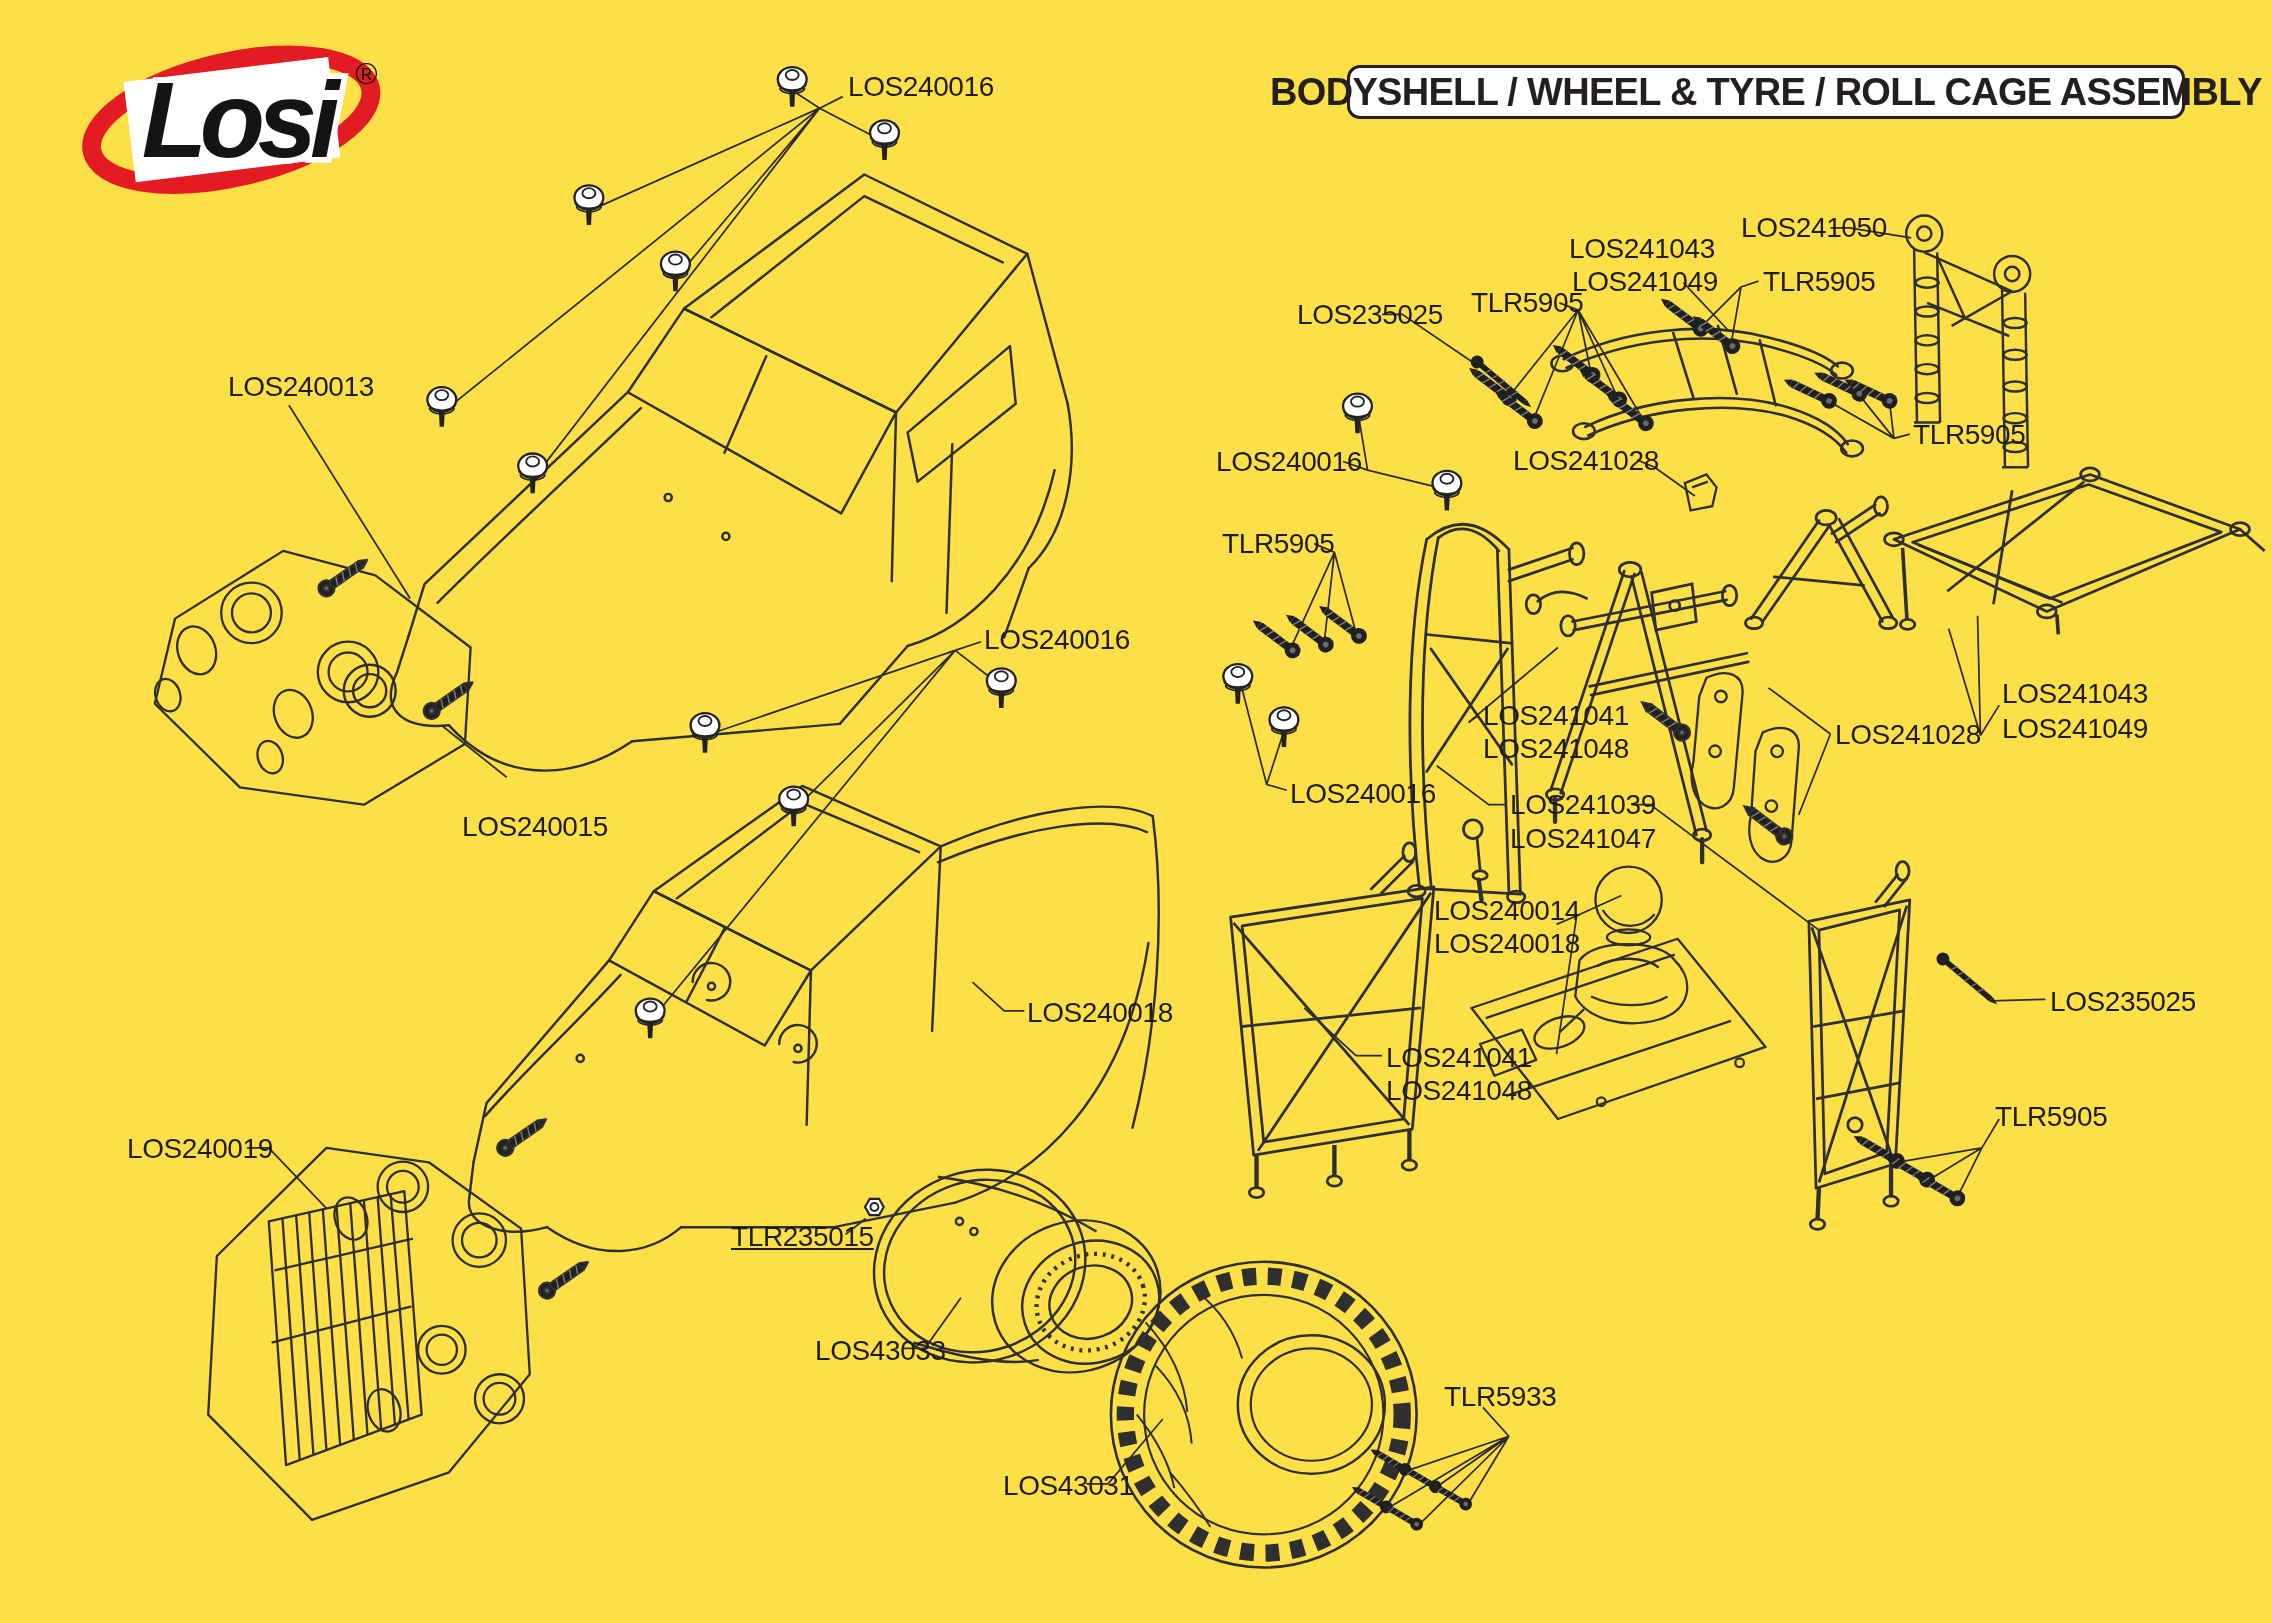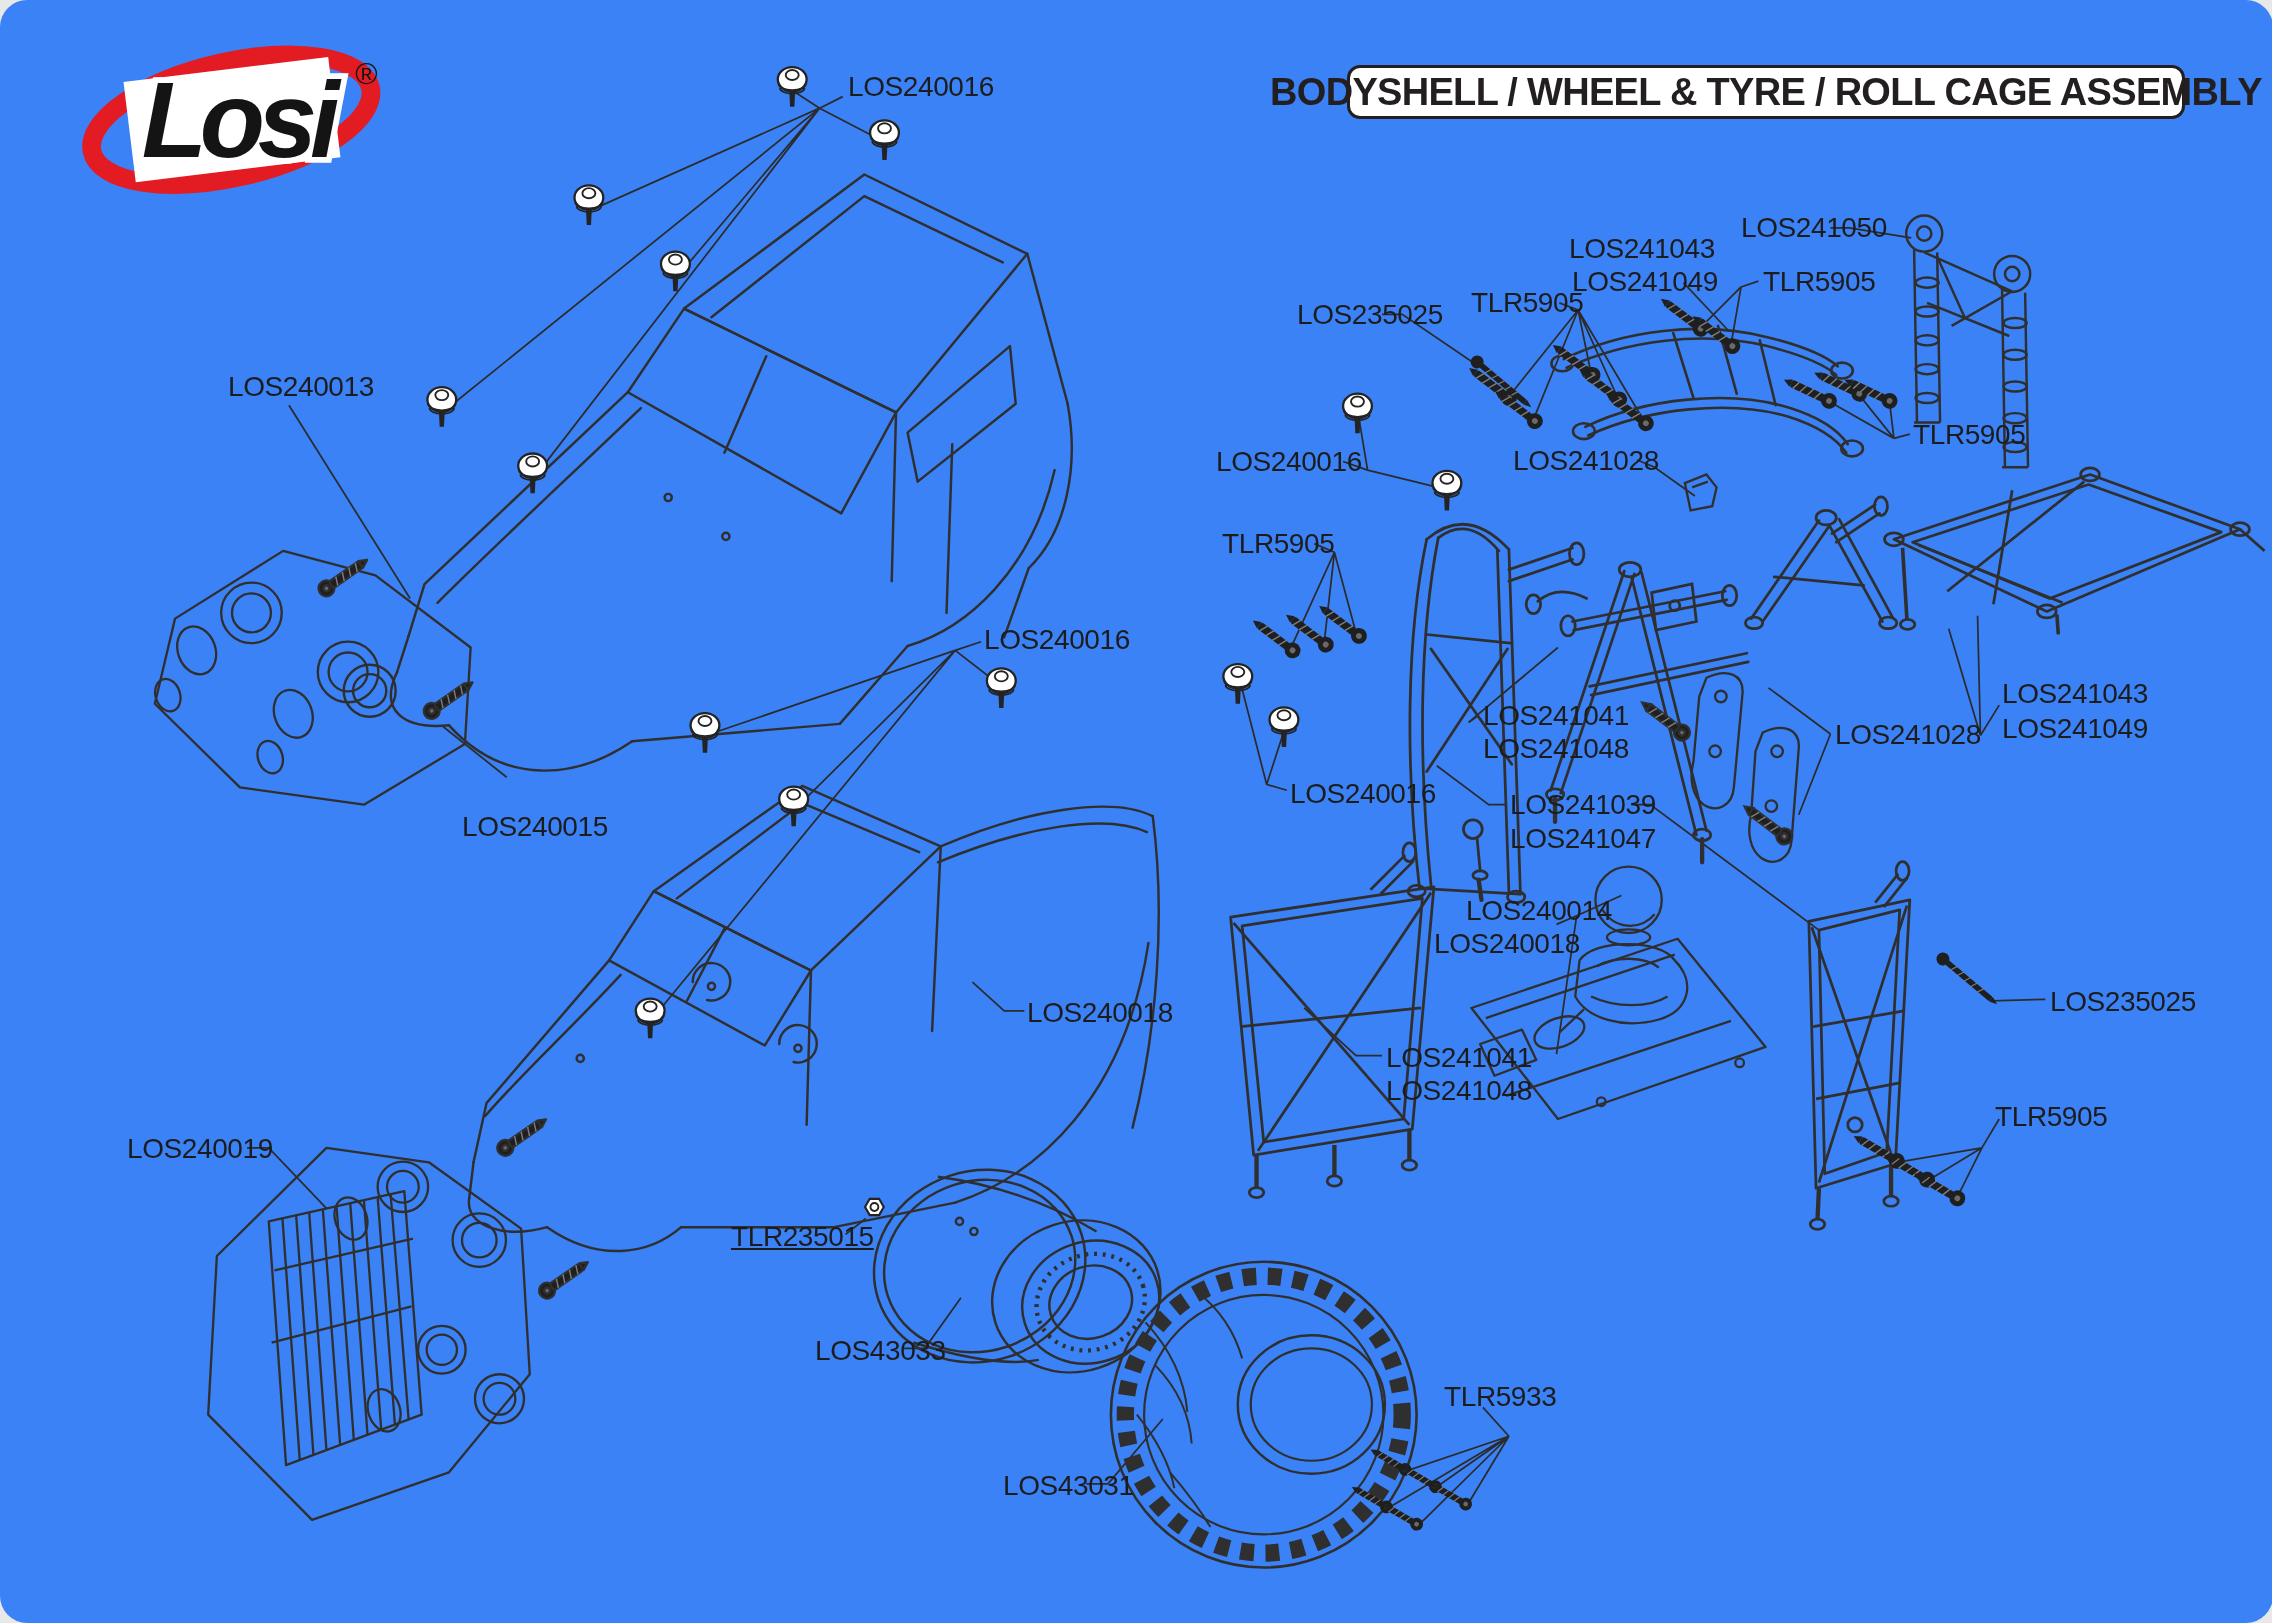--- a/index.html
+++ b/index.html
@@ -1,18 +1,18 @@
 <!DOCTYPE html>
 <html style="font-size:11.5px"><head>
 <meta charset="utf-8">
 <style>
   html,body{margin:0;padding:0;background:#e8e8e8;}
   .page{
-    position:relative;width:2273px;height:1623px;background:#3b82f6;
-    font-family:"Liberation Sans",sans-serif;overflow:hidden;border-radius:27px;
+    position:relative;width:2273px;height:1623px;background:#fde047;
+    font-family:"Liberation Sans",sans-serif;overflow:hidden;
   }
   .drawing-svg{position:absolute;left:0;top:0;}
   .title-box{
     position:absolute;left:1347px;top:65px;width:832px;height:48px;
     border:3.6px solid #231f20;border-radius:13px;background:#fff;
     display:flex;align-items:center;justify-content:center;
     font-weight:bold;font-size:38px;letter-spacing:-0.7px;color:#231f20;white-space:nowrap;
   }
   .footer-pill{
     position:absolute;left:78px;top:1512px;height:40px;border-radius:20px;
@@ -425,21 +425,21 @@
       <div class="part-label" style="left: 1513px; top: 446px;">LOS241028</div>
       <div class="part-label" style="left: 1222px; top: 529px;">TLR5905</div>
       <div class="part-label" style="left: 1483px; top: 701px;">LOS241041</div>
       <div class="part-label" style="left: 1483px; top: 734px;">LOS241048</div>
       <div class="part-label" style="left: 1290px; top: 779px;">LOS240016</div>
       <div class="part-label" style="left: 1510px; top: 790px;">LOS241039</div>
       <div class="part-label" style="left: 1510px; top: 824px;">LOS241047</div>
       <div class="part-label" style="left: 1835px; top: 720px;">LOS241028</div>
       <div class="part-label" style="left: 2002px; top: 679px;">LOS241043</div>
       <div class="part-label" style="left: 2002px; top: 714px;">LOS241049</div>
-      <div class="part-label" style="left: 1434px; top: 896px; padding-left: 32px;">LOS240014</div>
+      <div class="part-label" style="left: 1434px; top: 896px;">LOS240014</div>
       <div class="part-label" style="left: 1434px; top: 929px;">LOS240018</div>
       <div class="part-label" style="left: 1386px; top: 1043px;">LOS241041</div>
       <div class="part-label" style="left: 1386px; top: 1076px;">LOS241048</div>
       <div class="part-label" style="left: 2050px; top: 987px;">LOS235025</div>
       <div class="part-label" style="left: 1995px; top: 1102px;">TLR5905</div>
     </div>
 
 
 </div>
 

